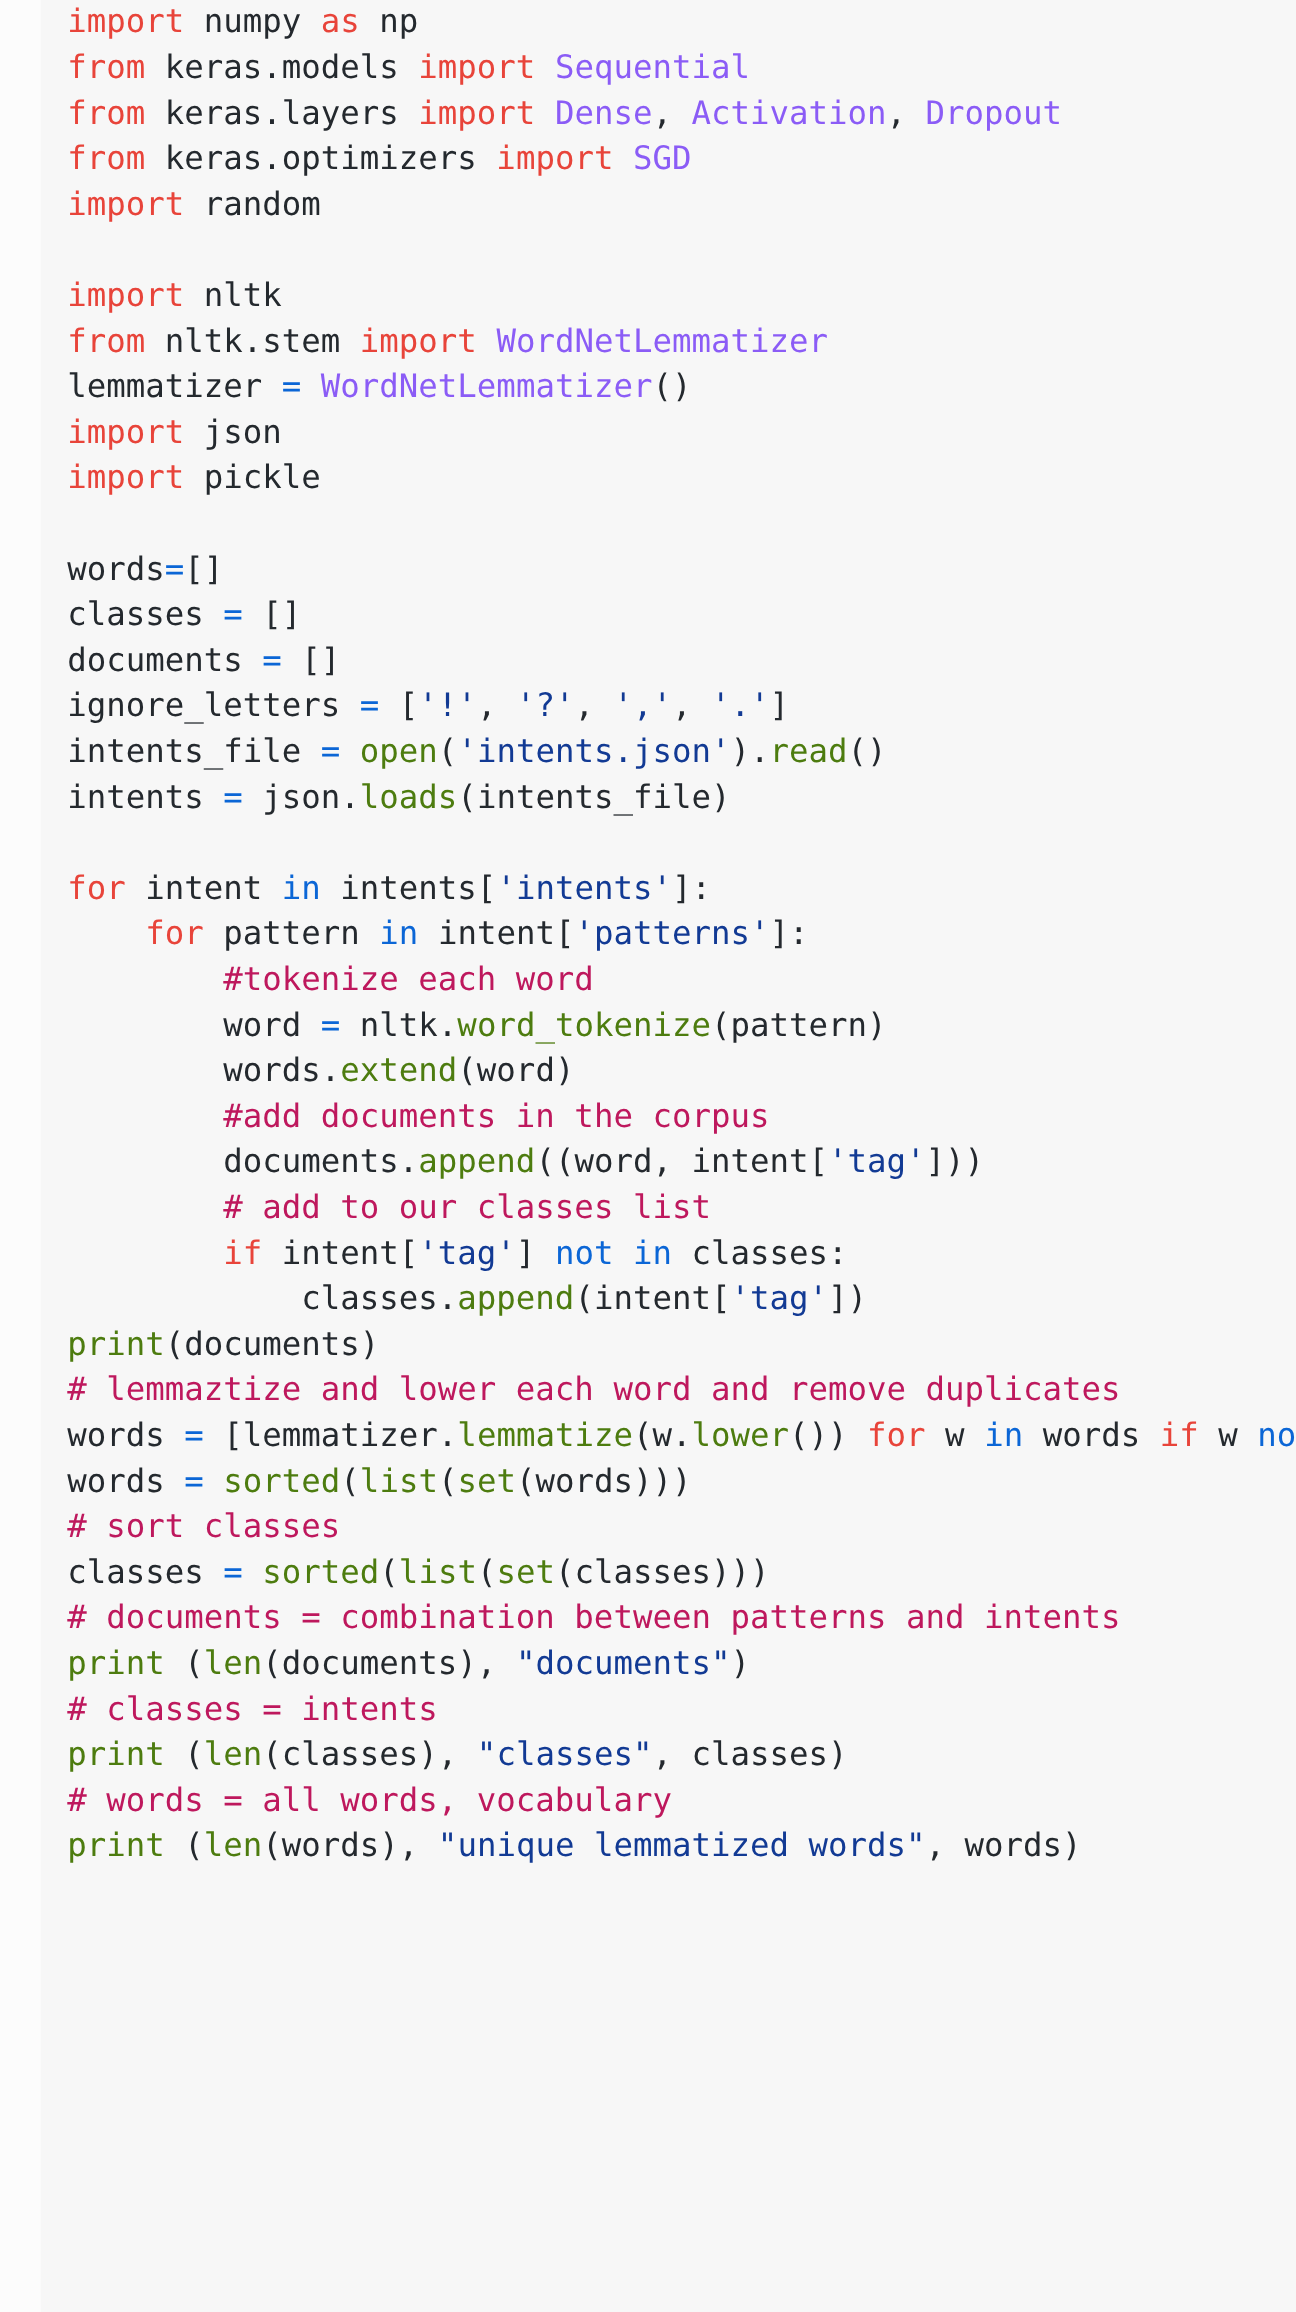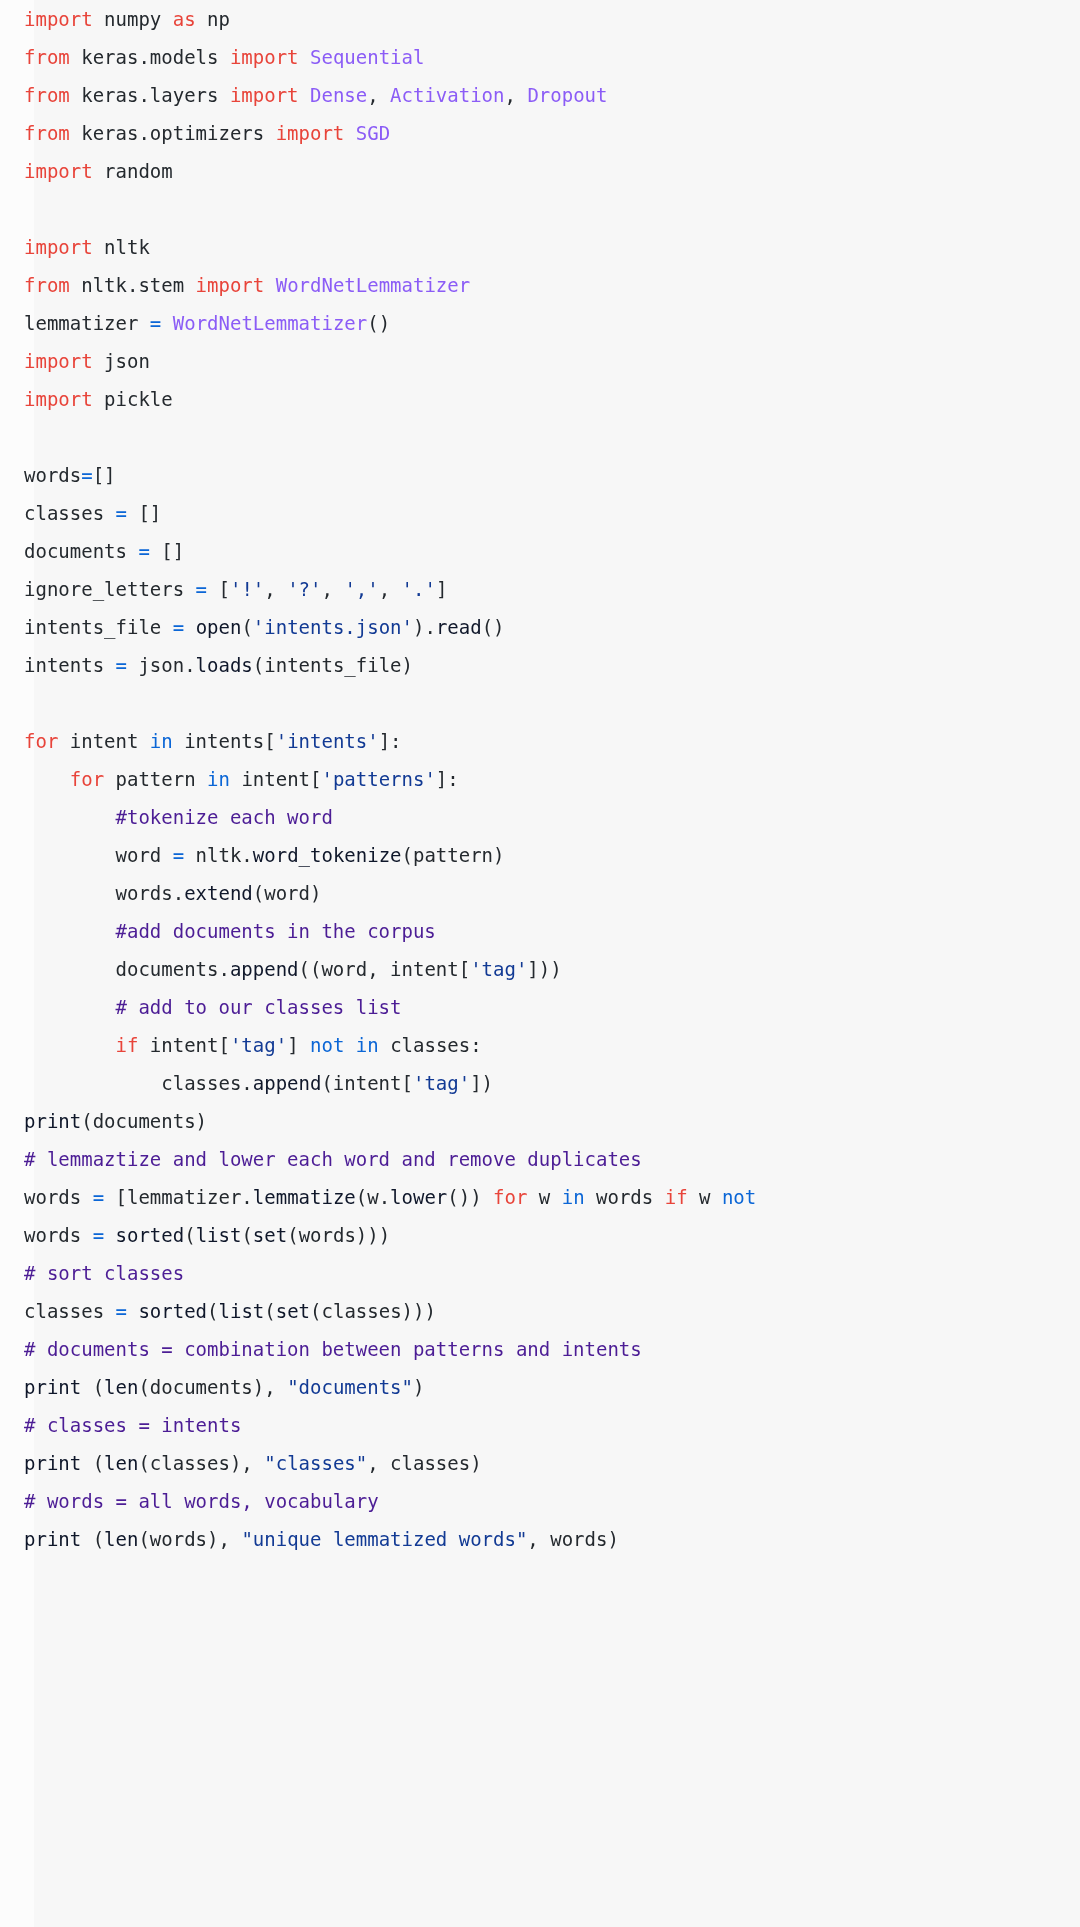--- a/index.html
+++ b/index.html
@@ -26,36 +26,36 @@
     position: absolute;
     left: 0; top: 0;
     width: 1080px;
     padding: 0;
     white-space: pre;
     overflow: hidden;
   }
   .ln {
     height: 38px;
     line-height: 38px;
-    font-size: 19px;
+    font-size: 27px;
     letter-spacing: 0px;
-    padding-left: 24px;
+    padding-left: 56px;
     white-space: pre;
     overflow: hidden;
     color: #24292e;
   }
   .ln.blank { color: transparent; }
 
   
   .t-kw   { color: #e8443a; }          
   .t-op   { color: #0b66d6; }          
   .t-cls  { color: #8b5cf6; }          
   .t-str  { color: #123a94; }          
-  .t-fn   { color: #0f172a; }          
-  .t-cmt  { color: #4c1d95; }          
+  .t-fn   { color: #4d7c0f; }          
+  .t-cmt  { color: #be185d; }          
   .t-txt  { color: #24292e; }          
 </style>
 </head>
 <body>
 
 <div id="code-page">
   <div id="gutter-strip"></div>
   <div id="code-block"><div class="ln"><span class="t-kw">import</span><span class="t-txt"> numpy </span><span class="t-kw">as</span><span class="t-txt"> np</span></div><div class="ln"><span class="t-kw">from</span><span class="t-txt"> keras.models </span><span class="t-kw">import</span><span class="t-txt"> </span><span class="t-cls">Sequential</span></div><div class="ln"><span class="t-kw">from</span><span class="t-txt"> keras.layers </span><span class="t-kw">import</span><span class="t-txt"> </span><span class="t-cls">Dense</span><span class="t-txt">, </span><span class="t-cls">Activation</span><span class="t-txt">, </span><span class="t-cls">Dropout</span></div><div class="ln"><span class="t-kw">from</span><span class="t-txt"> keras.optimizers </span><span class="t-kw">import</span><span class="t-txt"> </span><span class="t-cls">SGD</span></div><div class="ln"><span class="t-kw">import</span><span class="t-txt"> random</span></div><div class="ln blank">&nbsp;</div><div class="ln"><span class="t-kw">import</span><span class="t-txt"> nltk</span></div><div class="ln"><span class="t-kw">from</span><span class="t-txt"> nltk.stem </span><span class="t-kw">import</span><span class="t-txt"> </span><span class="t-cls">WordNetLemmatizer</span></div><div class="ln"><span class="t-txt">lemmatizer </span><span class="t-op">=</span><span class="t-txt"> </span><span class="t-cls">WordNetLemmatizer</span><span class="t-txt">()</span></div><div class="ln"><span class="t-kw">import</span><span class="t-txt"> json</span></div><div class="ln"><span class="t-kw">import</span><span class="t-txt"> pickle</span></div><div class="ln blank">&nbsp;</div><div class="ln"><span class="t-txt">words</span><span class="t-op">=</span><span class="t-txt">[]</span></div><div class="ln"><span class="t-txt">classes </span><span class="t-op">=</span><span class="t-txt"> []</span></div><div class="ln"><span class="t-txt">documents </span><span class="t-op">=</span><span class="t-txt"> []</span></div><div class="ln"><span class="t-txt">ignore_letters </span><span class="t-op">=</span><span class="t-txt"> [</span><span class="t-str">'!'</span><span class="t-txt">, </span><span class="t-str">'?'</span><span class="t-txt">, </span><span class="t-str">','</span><span class="t-txt">, </span><span class="t-str">'.'</span><span class="t-txt">]</span></div><div class="ln"><span class="t-txt">intents_file </span><span class="t-op">=</span><span class="t-txt"> </span><span class="t-fn">open</span><span class="t-txt">(</span><span class="t-str">'intents.json'</span><span class="t-txt">).</span><span class="t-fn">read</span><span class="t-txt">()</span></div><div class="ln"><span class="t-txt">intents </span><span class="t-op">=</span><span class="t-txt"> json.</span><span class="t-fn">loads</span><span class="t-txt">(intents_file)</span></div><div class="ln blank">&nbsp;</div><div class="ln"><span class="t-kw">for</span><span class="t-txt"> intent </span><span class="t-op">in</span><span class="t-txt"> intents[</span><span class="t-str">'intents'</span><span class="t-txt">]:</span></div><div class="ln"><span class="t-txt">    </span><span class="t-kw">for</span><span class="t-txt"> pattern </span><span class="t-op">in</span><span class="t-txt"> intent[</span><span class="t-str">'patterns'</span><span class="t-txt">]:</span></div><div class="ln"><span class="t-txt">        </span><span class="t-cmt">#tokenize each word</span></div><div class="ln"><span class="t-txt">        word </span><span class="t-op">=</span><span class="t-txt"> nltk.</span><span class="t-fn">word_tokenize</span><span class="t-txt">(pattern)</span></div><div class="ln"><span class="t-txt">        words.</span><span class="t-fn">extend</span><span class="t-txt">(word)</span></div><div class="ln"><span class="t-txt">        </span><span class="t-cmt">#add documents in the corpus</span></div><div class="ln"><span class="t-txt">        documents.</span><span class="t-fn">append</span><span class="t-txt">((word, intent[</span><span class="t-str">'tag'</span><span class="t-txt">]))</span></div><div class="ln"><span class="t-txt">        </span><span class="t-cmt"># add to our classes list</span></div><div class="ln"><span class="t-txt">        </span><span class="t-kw">if</span><span class="t-txt"> intent[</span><span class="t-str">'tag'</span><span class="t-txt">] </span><span class="t-op">not</span><span class="t-txt"> </span><span class="t-op">in</span><span class="t-txt"> classes:</span></div><div class="ln"><span class="t-txt">            classes.</span><span class="t-fn">append</span><span class="t-txt">(intent[</span><span class="t-str">'tag'</span><span class="t-txt">])</span></div><div class="ln"><span class="t-fn">print</span><span class="t-txt">(documents)</span></div><div class="ln"><span class="t-cmt"># lemmaztize and lower each word and remove duplicates</span></div><div class="ln"><span class="t-txt">words </span><span class="t-op">=</span><span class="t-txt"> [lemmatizer.</span><span class="t-fn">lemmatize</span><span class="t-txt">(w.</span><span class="t-fn">lower</span><span class="t-txt">()) </span><span class="t-kw">for</span><span class="t-txt"> w </span><span class="t-op">in</span><span class="t-txt"> words </span><span class="t-kw">if</span><span class="t-txt"> w </span><span class="t-op">not</span><span class="t-txt"> </span></div><div class="ln"><span class="t-txt">words </span><span class="t-op">=</span><span class="t-txt"> </span><span class="t-fn">sorted</span><span class="t-txt">(</span><span class="t-fn">list</span><span class="t-txt">(</span><span class="t-fn">set</span><span class="t-txt">(words)))</span></div><div class="ln"><span class="t-cmt"># sort classes</span></div><div class="ln"><span class="t-txt">classes </span><span class="t-op">=</span><span class="t-txt"> </span><span class="t-fn">sorted</span><span class="t-txt">(</span><span class="t-fn">list</span><span class="t-txt">(</span><span class="t-fn">set</span><span class="t-txt">(classes)))</span></div><div class="ln"><span class="t-cmt"># documents = combination between patterns and intents</span></div><div class="ln"><span class="t-fn">print</span><span class="t-txt"> (</span><span class="t-fn">len</span><span class="t-txt">(documents), </span><span class="t-str">"documents"</span><span class="t-txt">)</span></div><div class="ln"><span class="t-cmt"># classes = intents</span></div><div class="ln"><span class="t-fn">print</span><span class="t-txt"> (</span><span class="t-fn">len</span><span class="t-txt">(classes), </span><span class="t-str">"classes"</span><span class="t-txt">, classes)</span></div><div class="ln"><span class="t-cmt"># words = all words, vocabulary</span></div><div class="ln"><span class="t-fn">print</span><span class="t-txt"> (</span><span class="t-fn">len</span><span class="t-txt">(words), </span><span class="t-str">"unique lemmatized words"</span><span class="t-txt">, words)</span></div></div>
 </div>
 

